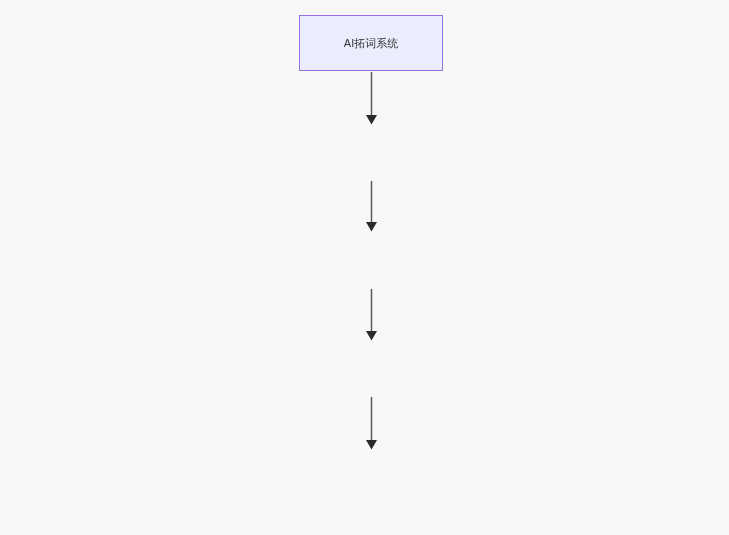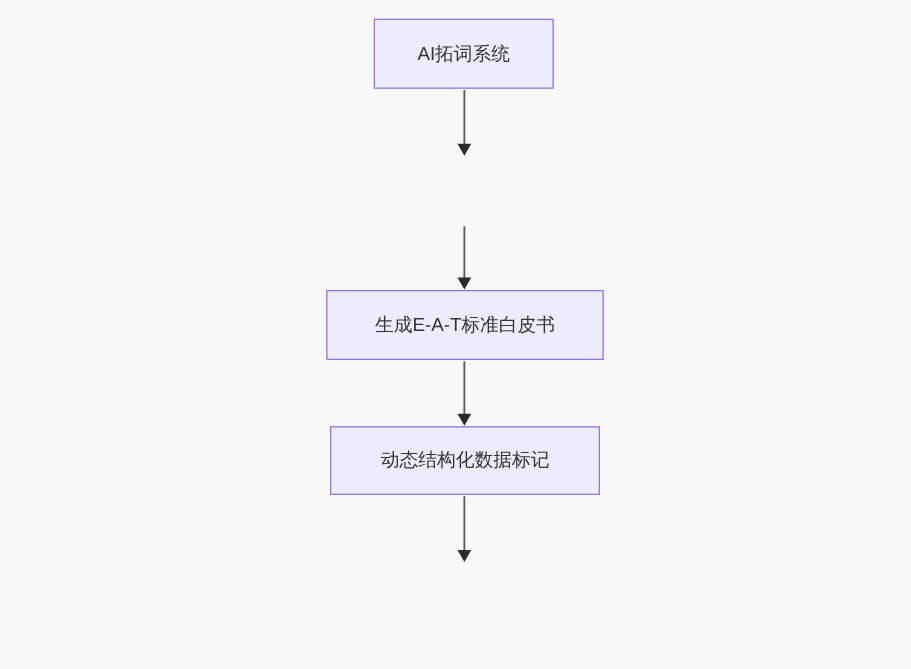--- a/index.html
+++ b/index.html
@@ -25,21 +25,21 @@
     width: 729px;
     height: 535px;
     pointer-events: none;
   }
   .node {
     position: absolute;
     box-sizing: border-box;
     background: #ECECFF;
     border: 1px solid #9370DB;
     color: #333333;
-    font-size: 15px;
+    font-size: 11px;
     line-height: 1;
     display: flex;
     align-items: center;
     justify-content: center;
     text-align: center;
     white-space: nowrap;
   }
   .node-1 { left: 299px; top: 15px;  width: 144px; height: 56px; }
   .node-2 { left: 275px; top: 125px; width: 193px; height: 55px; }
   .node-3 { left: 261px; top: 232px; width: 222px; height: 56px; }
@@ -76,18 +76,16 @@
     </g>
     <g>
       <line class="edge-line" x1="371.5" y1="397" x2="371.5" y2="442"></line>
       <polygon class="edge-head" points="366,440 377,440 371.5,449.5"></polygon>
     </g>
   </svg>
 
   <div class="node node-1">AI拓词系统</div>
 
 
-  <div class="node node-3">生成E-A-T标准白皮书</div>
 
-  <div class="node node-4">动态结构化数据标记</div>
 
 
 </div>
 
 </body></html>

